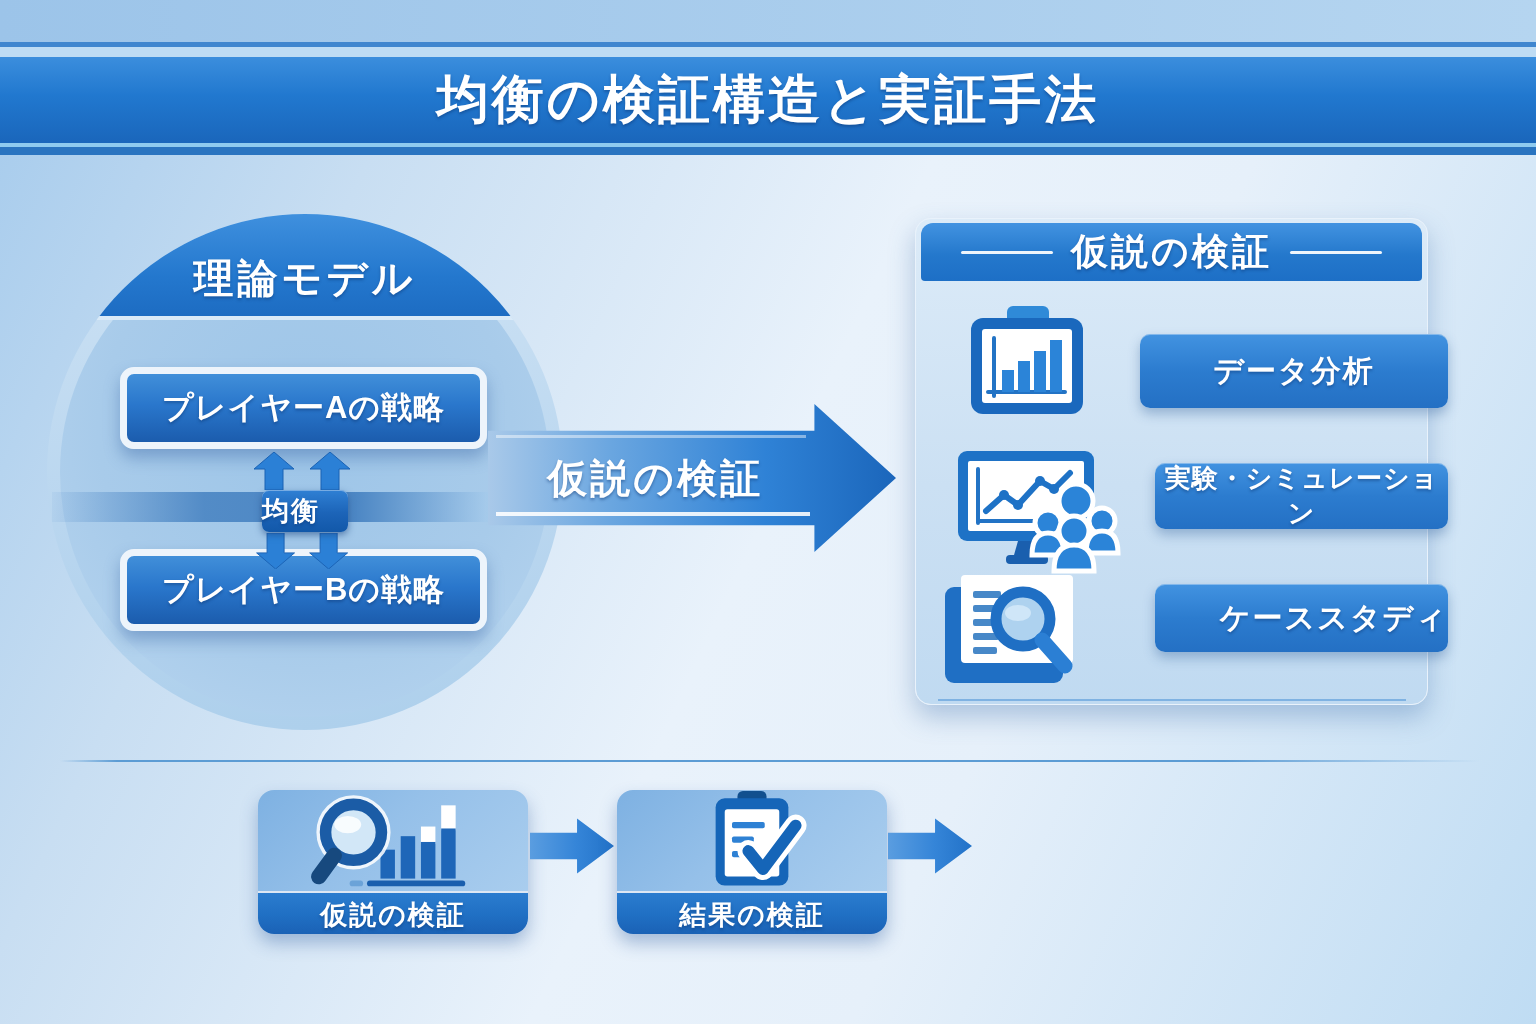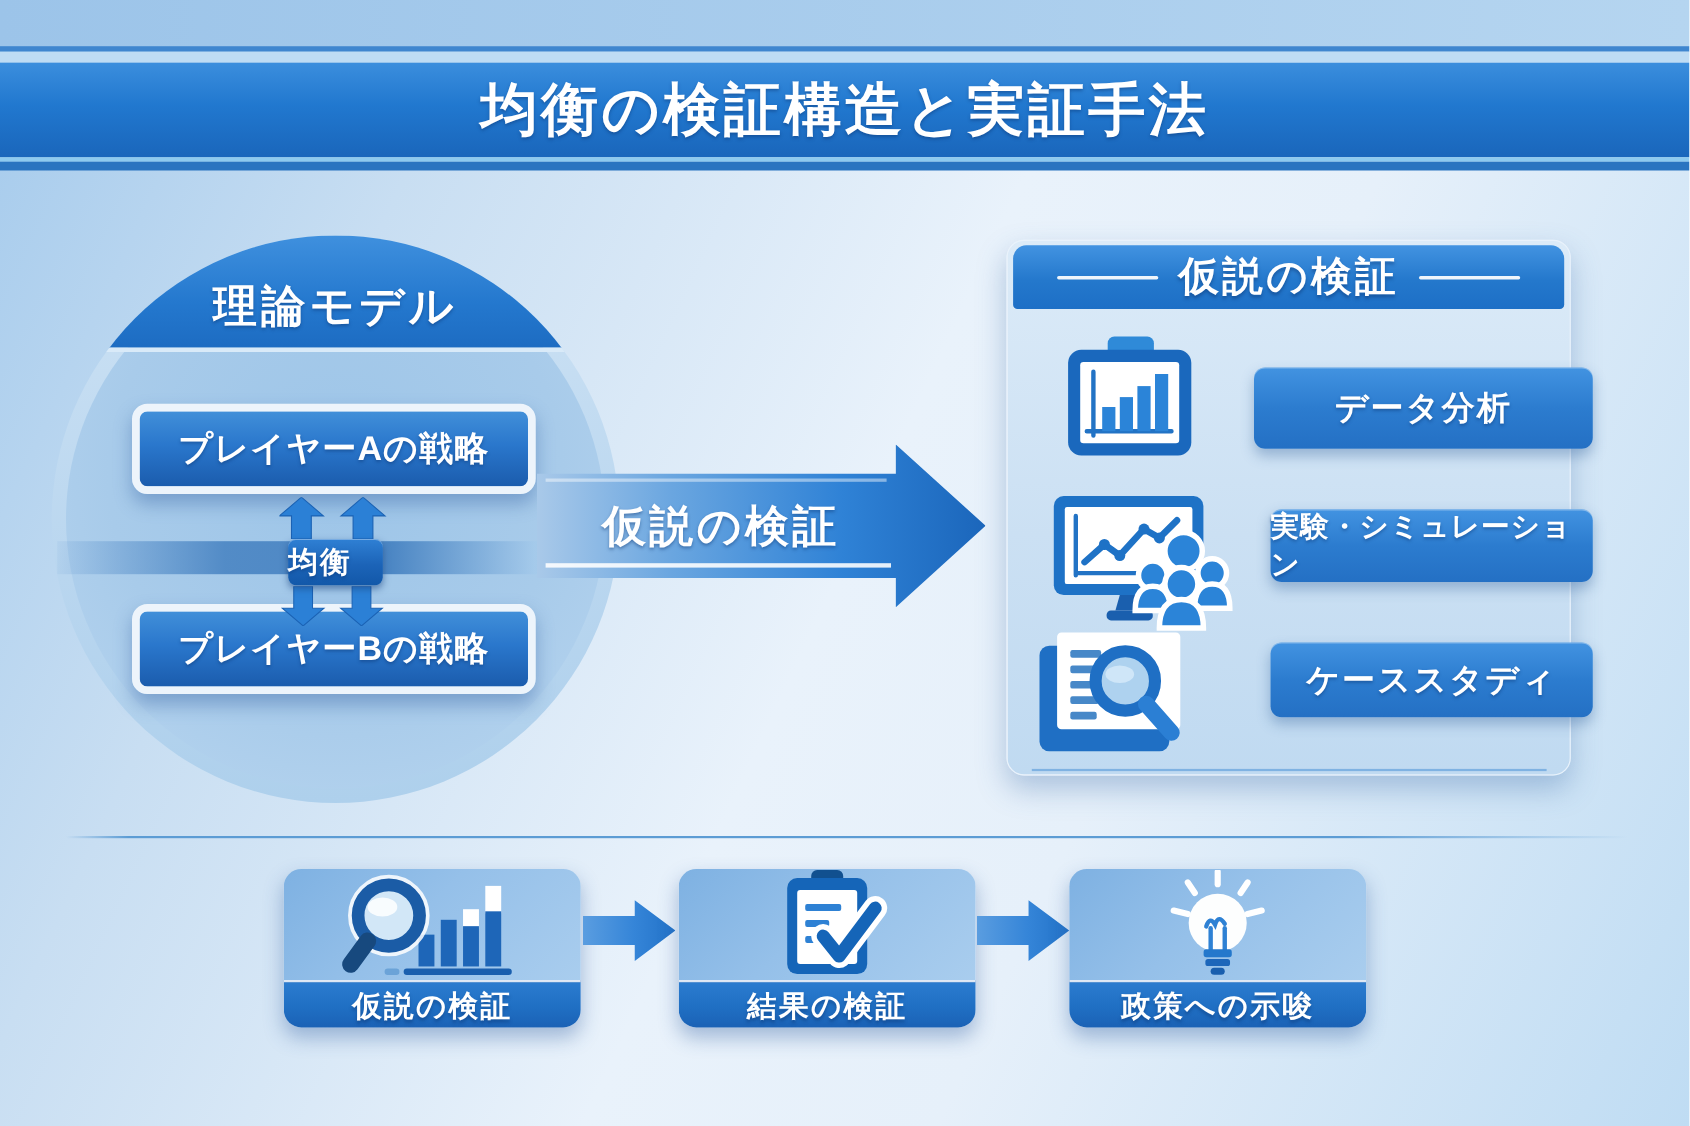--- a/index.html
+++ b/index.html
@@ -178,36 +178,36 @@
           <path d="M98 96 q0 -26 22 -26 q22 0 22 26 z"></path>
         <circle cx="92" cy="74" r="13"></circle>
           <path d="M76 106 q0 -22 16 -22 q16 0 16 22 z"></path>
         <circle cx="146" cy="72" r="13"></circle>
           <path d="M130 104 q0 -22 16 -22 q16 0 16 22 z"></path>
         <circle cx="118" cy="82" r="15"></circle>
           <path d="M98 122 q0 -26 20 -26 q20 0 20 26 z"></path>
       </g>
     </svg>
     <div class="method-label" style="left:195px;top:244px;width:293px;height:66px;">
-      <div class="jp" style="font-size:26px;letter-spacing:1px;">実験・シミュレーション</div>
+      <div class="jp" style="font-size:26px;letter-spacing:1px;text-align:center;">実験・シミュレーション</div>
     </div>
 
     <svg class="abs" style="left:25px;top:348px;" width="150" height="120" viewBox="0 0 150 120">
       <rect x="4" y="20" width="118" height="96" rx="9" fill="#1f6fc4"></rect>
       <rect x="20" y="8" width="112" height="88" rx="4" fill="#ffffff"></rect>
       <rect x="32" y="24" width="28" height="7" rx="2" fill="#4788c8"></rect>
       <rect x="32" y="38" width="28" height="7" rx="2" fill="#4788c8"></rect>
       <rect x="32" y="52" width="26" height="7" rx="2" fill="#4788c8"></rect>
       <rect x="32" y="66" width="26" height="7" rx="2" fill="#4788c8"></rect>
       <rect x="32" y="80" width="24" height="7" rx="2" fill="#4788c8"></rect>
       <circle cx="82" cy="52" r="27" fill="#aed2ef" stroke="#1f6fc4" stroke-width="11"></circle>
       <ellipse cx="77" cy="46" rx="13" ry="8" fill="#cfe6f8"></ellipse>
       <line x1="101" y1="73" x2="124" y2="99" stroke="#2b7fd4" stroke-width="15" stroke-linecap="round"></line>
     </svg>
-    <div class="method-label" style="left:195px;top:365px;width:293px;height:68px;">
+    <div class="method-label" style="left:195px;top:365px;width:293px;height:68px;justify-content:flex-end;">
       <div class="jp" style="font-size:30px;letter-spacing:2px;">ケーススタディ</div>
     </div>
 
     <div class="panel-bottom-line"></div>
   </div>
 
   <div class="abs divider"></div>
 
   <div class="abs step-card" style="left:258px;">
     <div class="step-icon-area">
@@ -246,37 +246,14 @@
         <path d="M56 66 L72 86 L108 38" stroke="#1565b8" stroke-width="13" fill="none" stroke-linecap="round" stroke-linejoin="round"></path>
       </svg>
     </div>
     <div class="step-label">
       <div class="jp">結果の検証</div>
     </div>
   </div>
 
   <div class="abs step-arrow" style="left:888px;"></div>
 
-  <div class="abs step-card" style="left:972px;">
-    <div class="step-icon-area">
-      <svg width="100" height="100" viewBox="0 0 120 125">
-        <g stroke="#ffffff" stroke-width="7" stroke-linecap="round">
-          <line x1="60" y1="2" x2="60" y2="16"></line>
-          <line x1="26" y1="14" x2="34" y2="26"></line>
-          <line x1="94" y1="14" x2="86" y2="26"></line>
-          <line x1="10" y1="46" x2="26" y2="50"></line>
-          <line x1="110" y1="46" x2="94" y2="50"></line>
-        </g>
-        <circle cx="60" cy="60" r="33" fill="#fdfefe"></circle>
-        <path d="M47 64 q4 -12 10 -2 q4 -12 11 -1" stroke="#2e81d4" stroke-width="5" fill="none" stroke-linecap="round"></path>
-        <line x1="52" y1="66" x2="52" y2="90" stroke="#2e81d4" stroke-width="5" stroke-linecap="round"></line>
-        <line x1="68" y1="66" x2="68" y2="90" stroke="#2e81d4" stroke-width="5" stroke-linecap="round"></line>
-        <rect x="44" y="90" width="32" height="9" rx="3" fill="#2478cc"></rect>
-        <rect x="46" y="101" width="28" height="8" rx="3" fill="#1c66ba"></rect>
-        <rect x="52" y="111" width="16" height="8" rx="4" fill="#1a5fae"></rect>
-      </svg>
-    </div>
-    <div class="step-label">
-      <div class="jp">政策への示唆</div>
-    </div>
-  </div>
 
 </div>
 
 </body></html>

